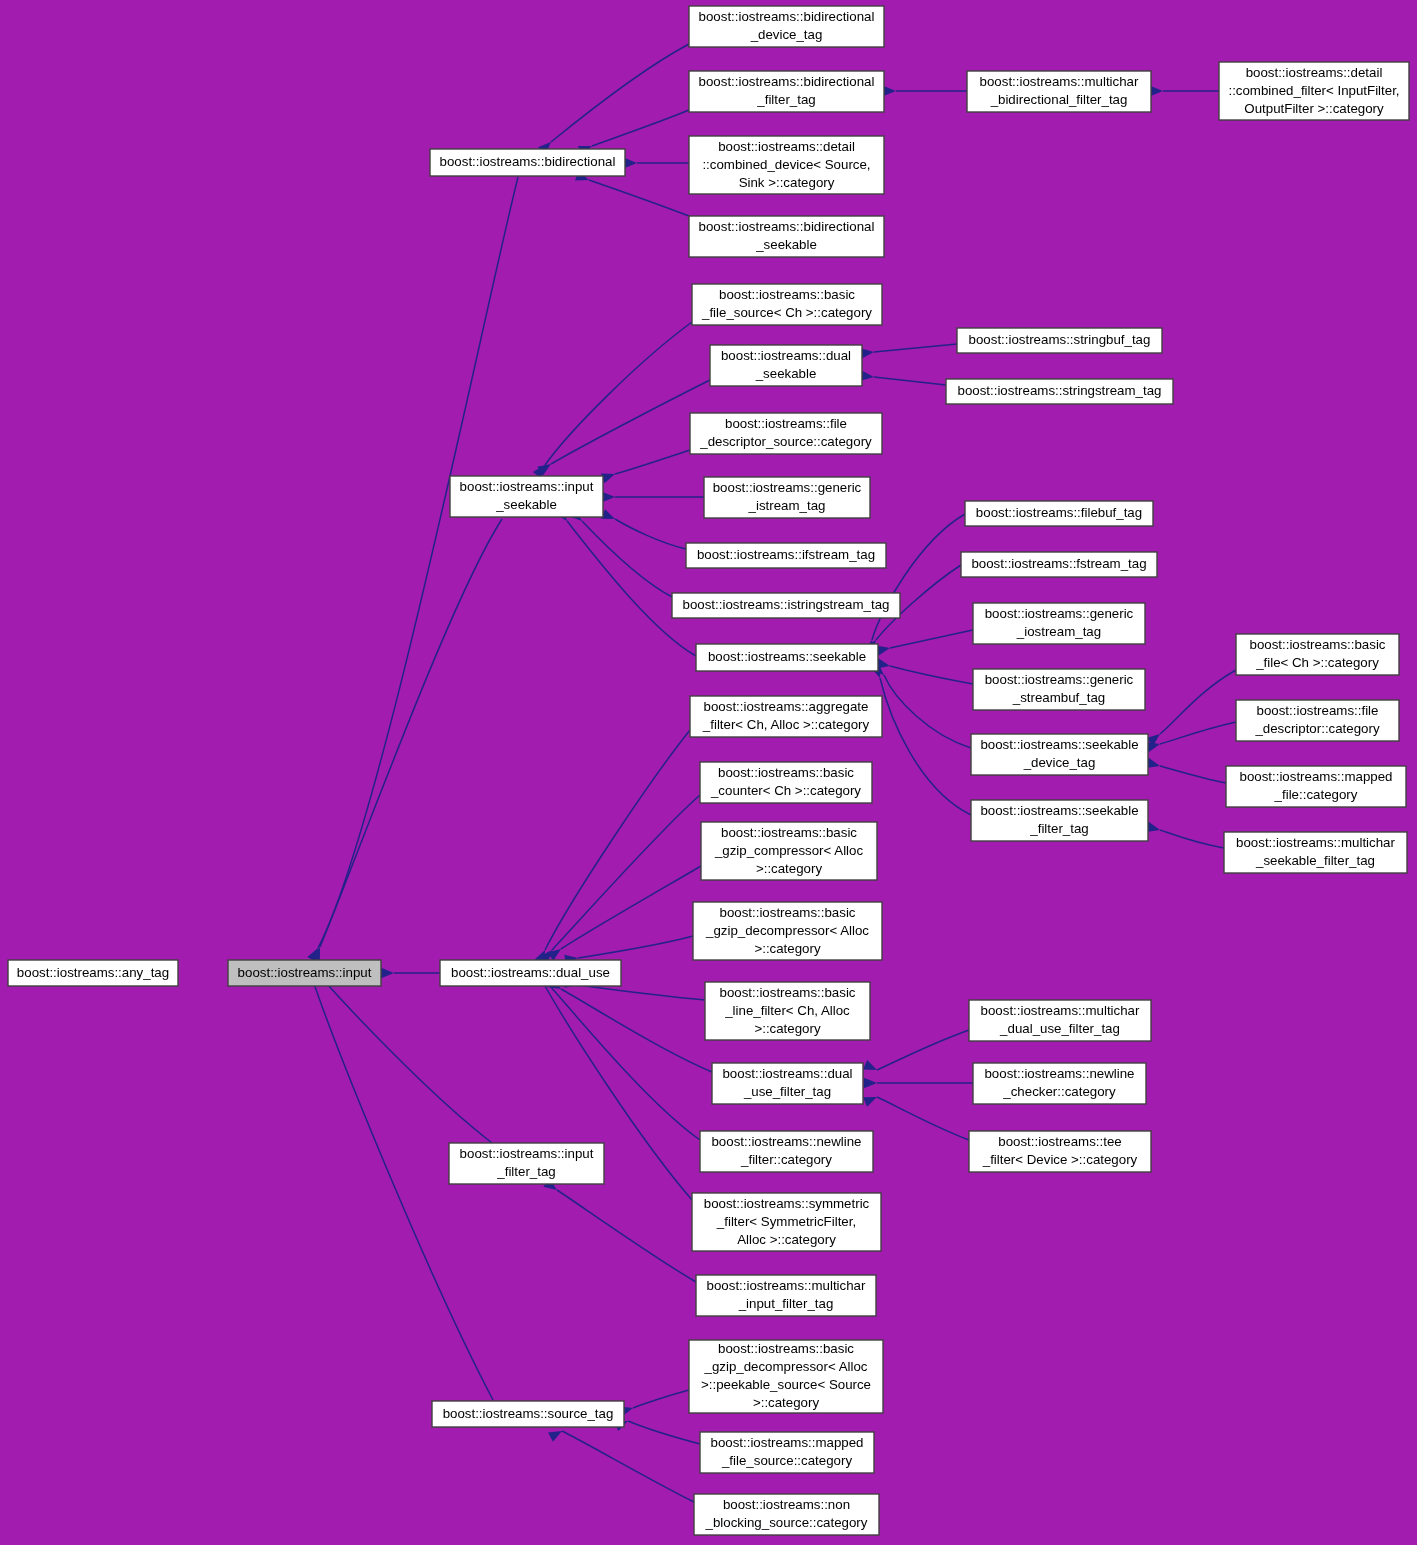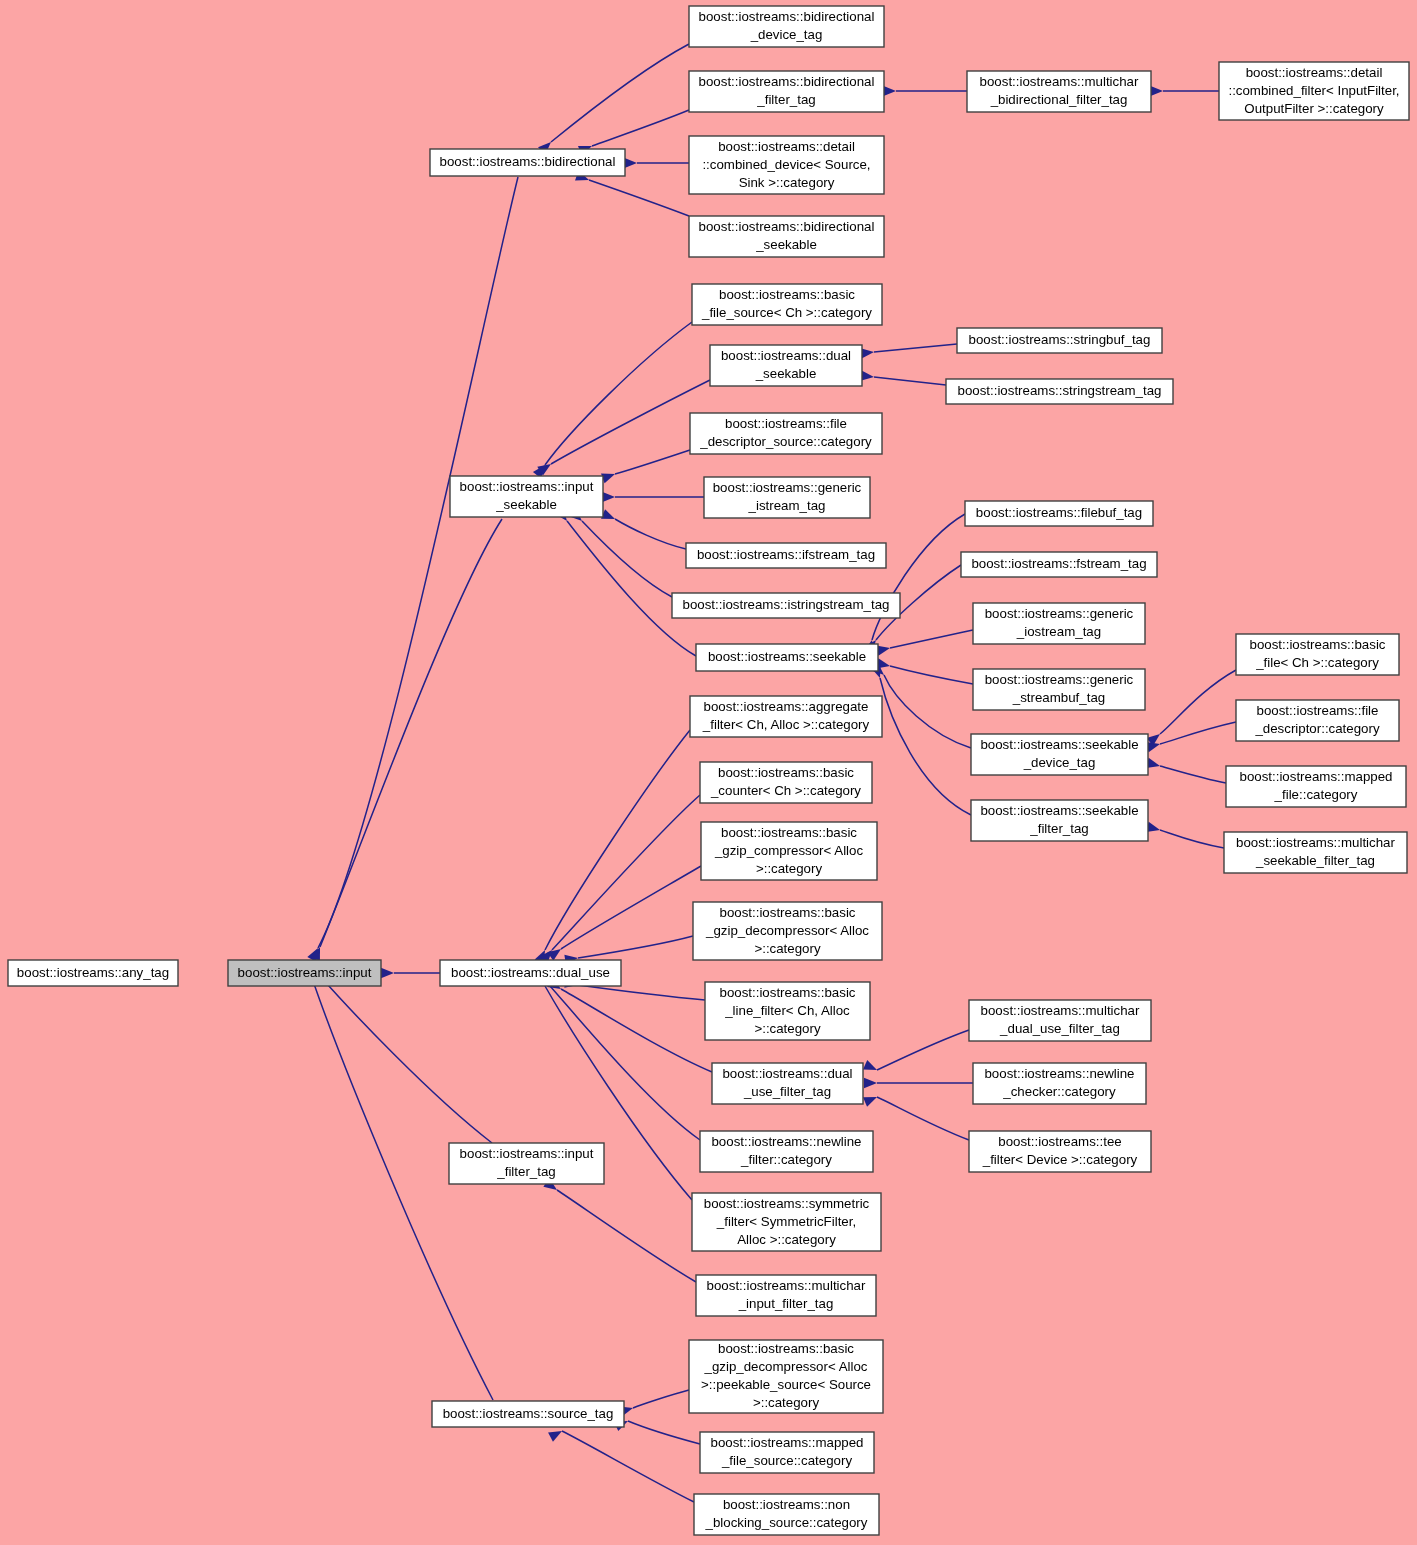--- a/index.html
+++ b/index.html
@@ -1,17 +1,17 @@
 <!DOCTYPE html>
 <html><head>
 <meta charset="utf-8">
 <style>
   html,body{margin:0;padding:0;background:#ffffff;}
   body{font-family:"Liberation Sans",sans-serif;}
-  #diagram-wrap{position:relative;width:1417px;height:1545px;background:#fca5a5;overflow:hidden;}
+  #diagram-wrap{position:relative;width:1417px;height:1545px;background:#a21caf;overflow:hidden;}
   svg#graph{position:absolute;left:0;top:0;width:1417px;height:1545px;display:block;}
   .node-box{fill:#ffffff;stroke:#404040;stroke-width:1.4;}
   .node-box.highlight{fill:#bfbfbf;}
   .node-label{font-family:"Liberation Sans",sans-serif;font-size:13.3px;fill:#000000;text-anchor:middle;dominant-baseline:middle;}
   .edge{fill:none;stroke:#22228a;stroke-width:1.5;}
   .arrowhead{fill:#22228a;stroke:none;}
 </style>
 </head>
 <body>
 

